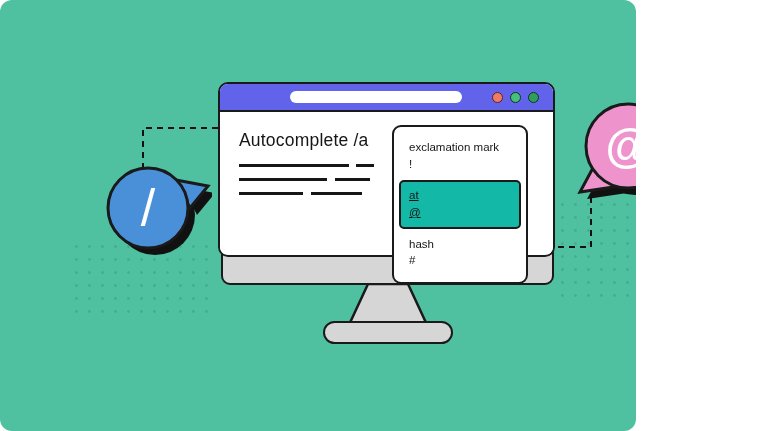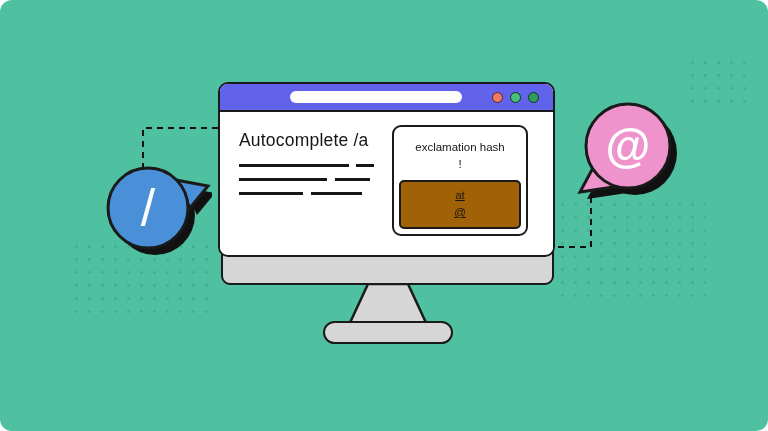--- a/index.html
+++ b/index.html
@@ -3,26 +3,25 @@
 <meta charset="utf-8">
 <style>
   html, body {
     margin: 0;
     padding: 0;
     background: #ffffff;
     font-family: "Liberation Sans", sans-serif;
   }
   .stage {
     position: relative;
-    width: 768px;
+    width: 636px;
     height: 431px;
     background: #4fc1a1;
     border-radius: 12px;
     overflow: hidden;
-    text-align: center;
   }
   
   .dots {
     position: absolute;
     background-image: radial-gradient(rgba(10,70,55,0.16) 1.3px, transparent 1.5px);
     background-size: 13px 13px;
     pointer-events: none;
   }
   .dots.left   { left: 70px;  top: 240px; width: 140px; height: 82px; }
   .dots.right  { left: 556px; top: 198px; width: 150px; height: 100px; }
@@ -133,21 +132,21 @@
   }
   .menu-item {
     padding: 5px 8px 6px 8px;
     font-size: 11.5px;
     line-height: 1.45;
     color: #161616;
     border: 2px solid transparent;
     border-radius: 5px;
   }
   .menu-item.highlighted {
-    background: #a16207;
+    background: #14b8a6;
     border-color: #1a1a1a;
     text-decoration: underline;
   }
   .menu-item .label  { display: block; }
   .menu-item .symbol { display: block; }
 
   
   .bubble {
     position: absolute;
     z-index: 6;
@@ -188,26 +187,30 @@
       <div class="text-line tl-1b"></div>
       <div class="text-line tl-2a"></div>
       <div class="text-line tl-2b"></div>
       <div class="text-line tl-3a"></div>
       <div class="text-line tl-3b"></div>
     </div>
   </div>
 
   <div class="menu">
     <div class="menu-item">
-      <span class="label">exclamation hash</span>
+      <span class="label">exclamation mark</span>
       <span class="symbol">!</span>
     </div>
     <div class="menu-item highlighted">
       <span class="label">at</span>
       <span class="symbol">@</span>
+    </div>
+    <div class="menu-item">
+      <span class="label">hash</span>
+      <span class="symbol">#</span>
     </div>
   </div>
 
   <svg class="bubble bubble-left" viewBox="0 0 112 104">
     <g fill="#111111" transform="translate(7,7)">
       <circle cx="48" cy="46" r="40"></circle>
       <polygon points="76,18 108,24 90,46"></polygon>
     </g>
     <polygon points="76,18 108,24 90,46" fill="#4a90d8" stroke="#1a1a1a" stroke-width="3"></polygon>
     <circle cx="48" cy="46" r="40" fill="#4a90d8" stroke="#1a1a1a" stroke-width="3"></circle>

